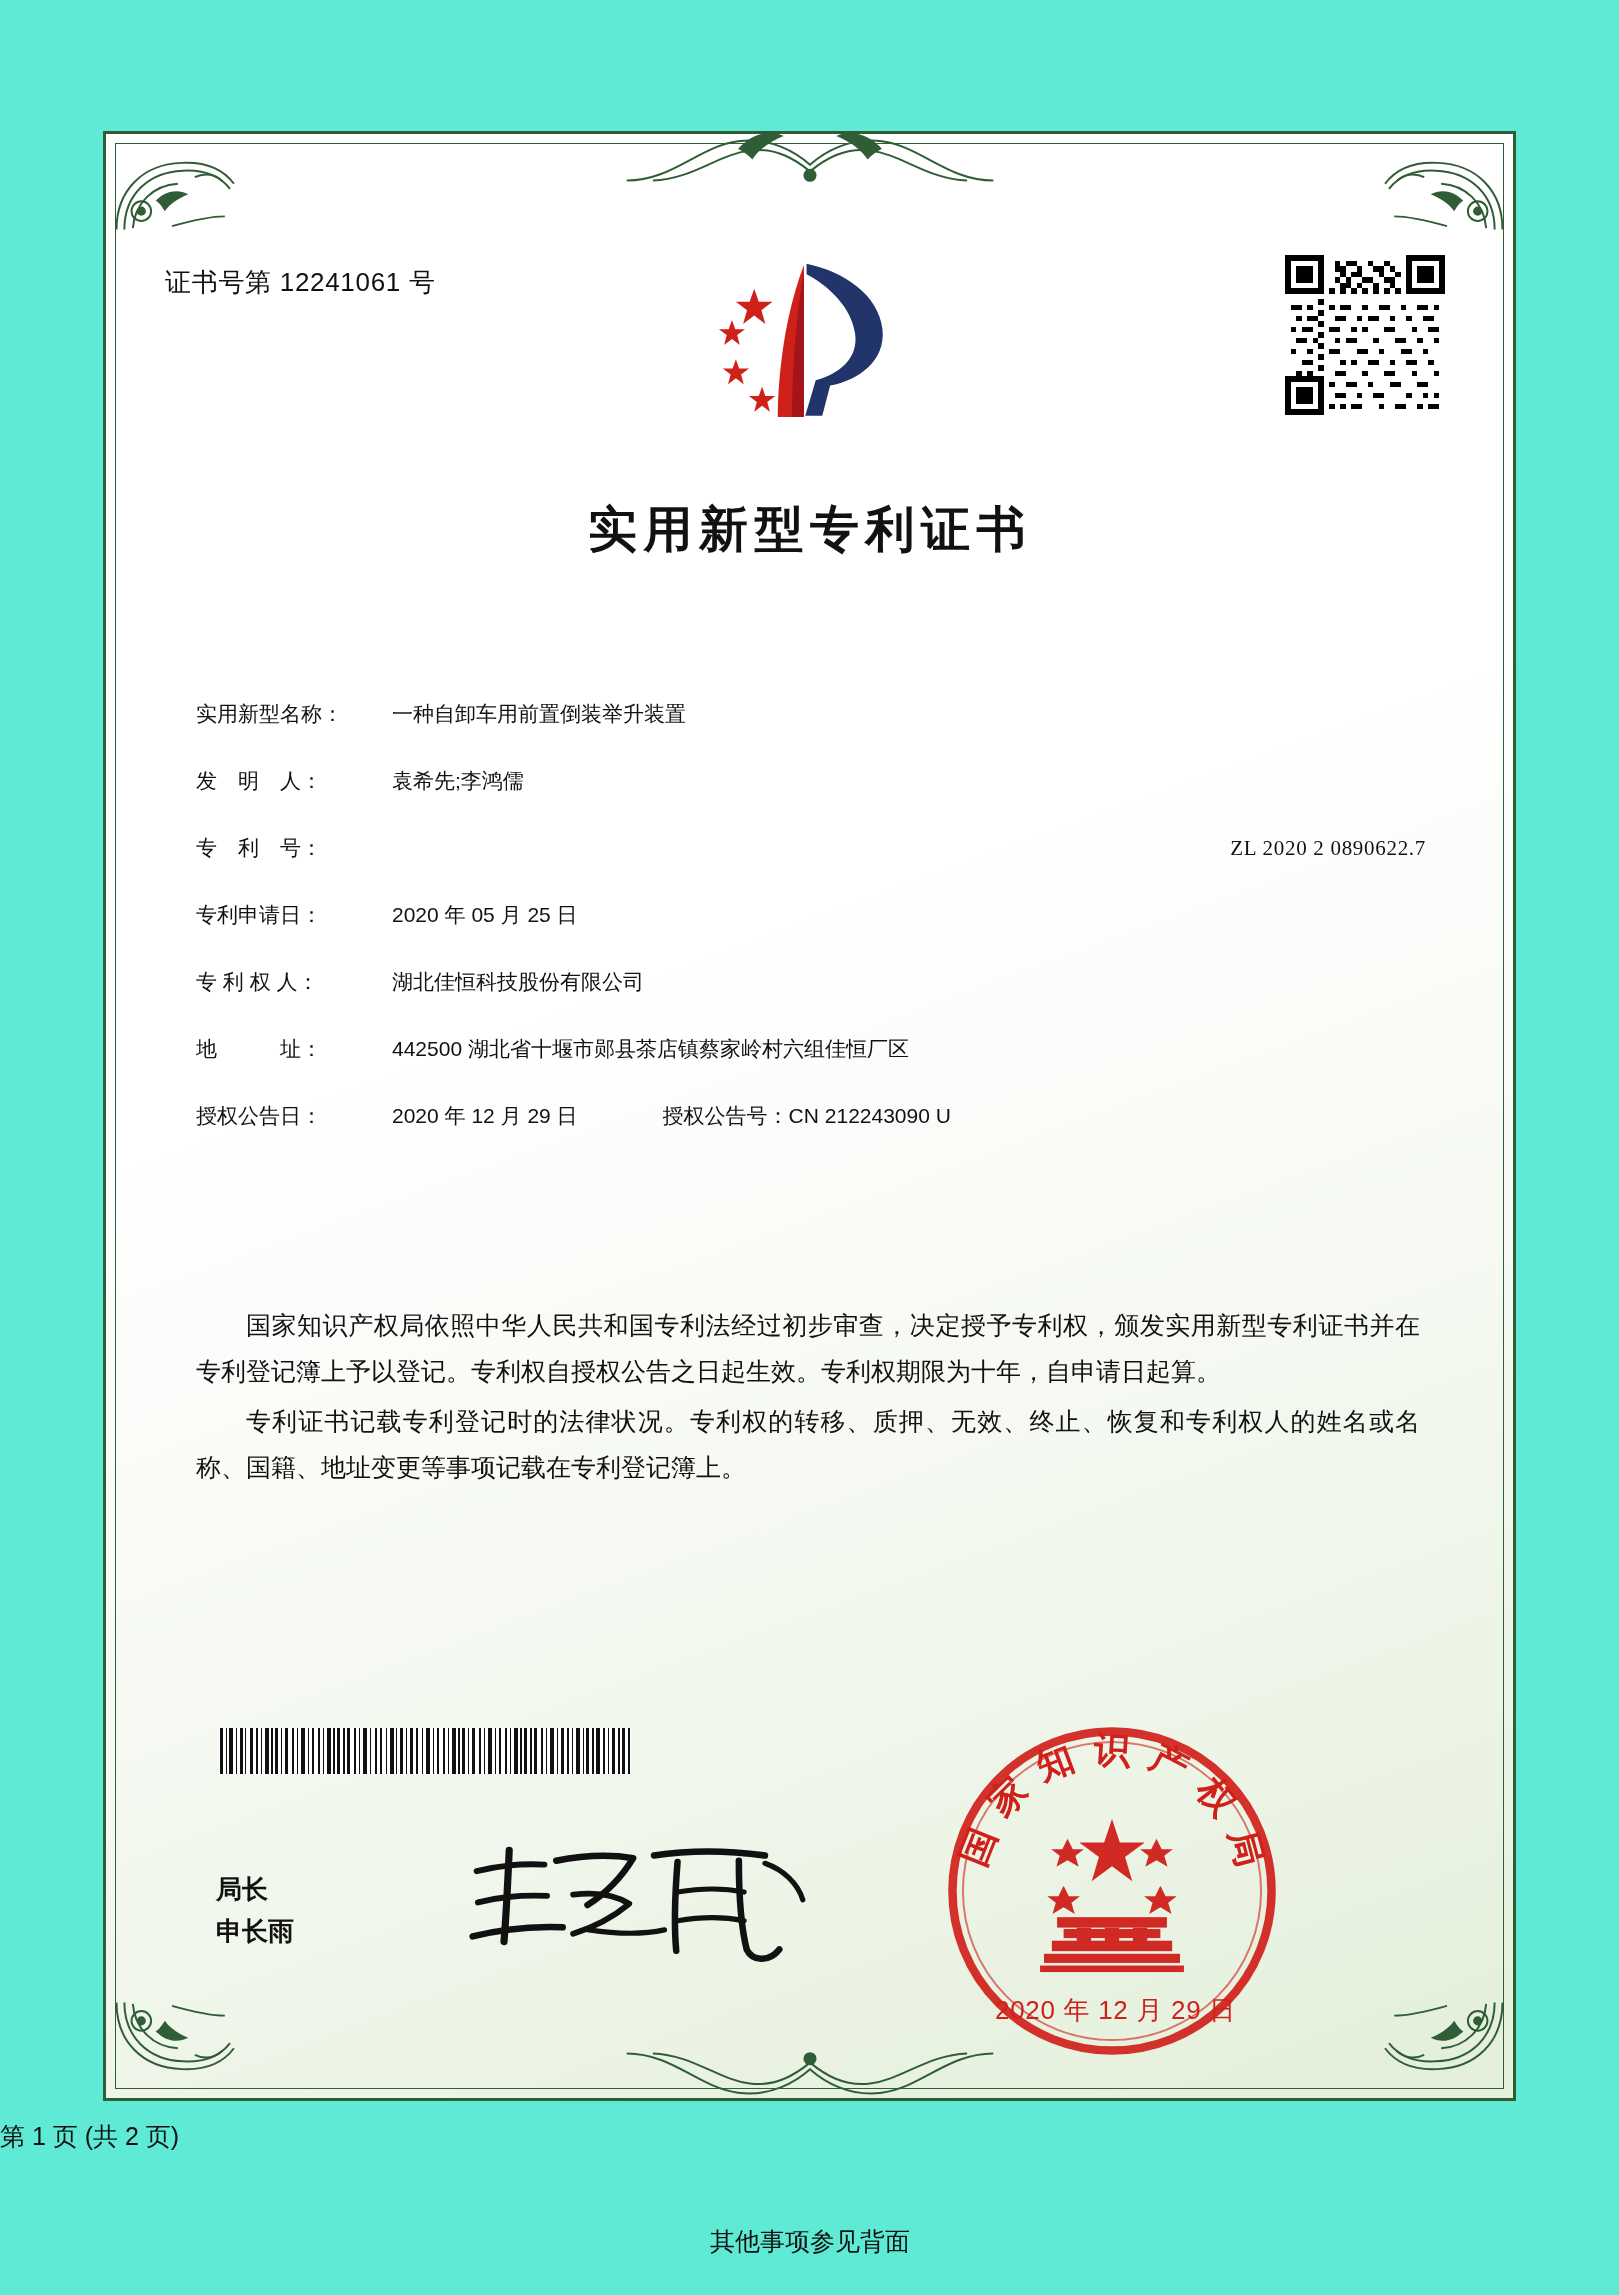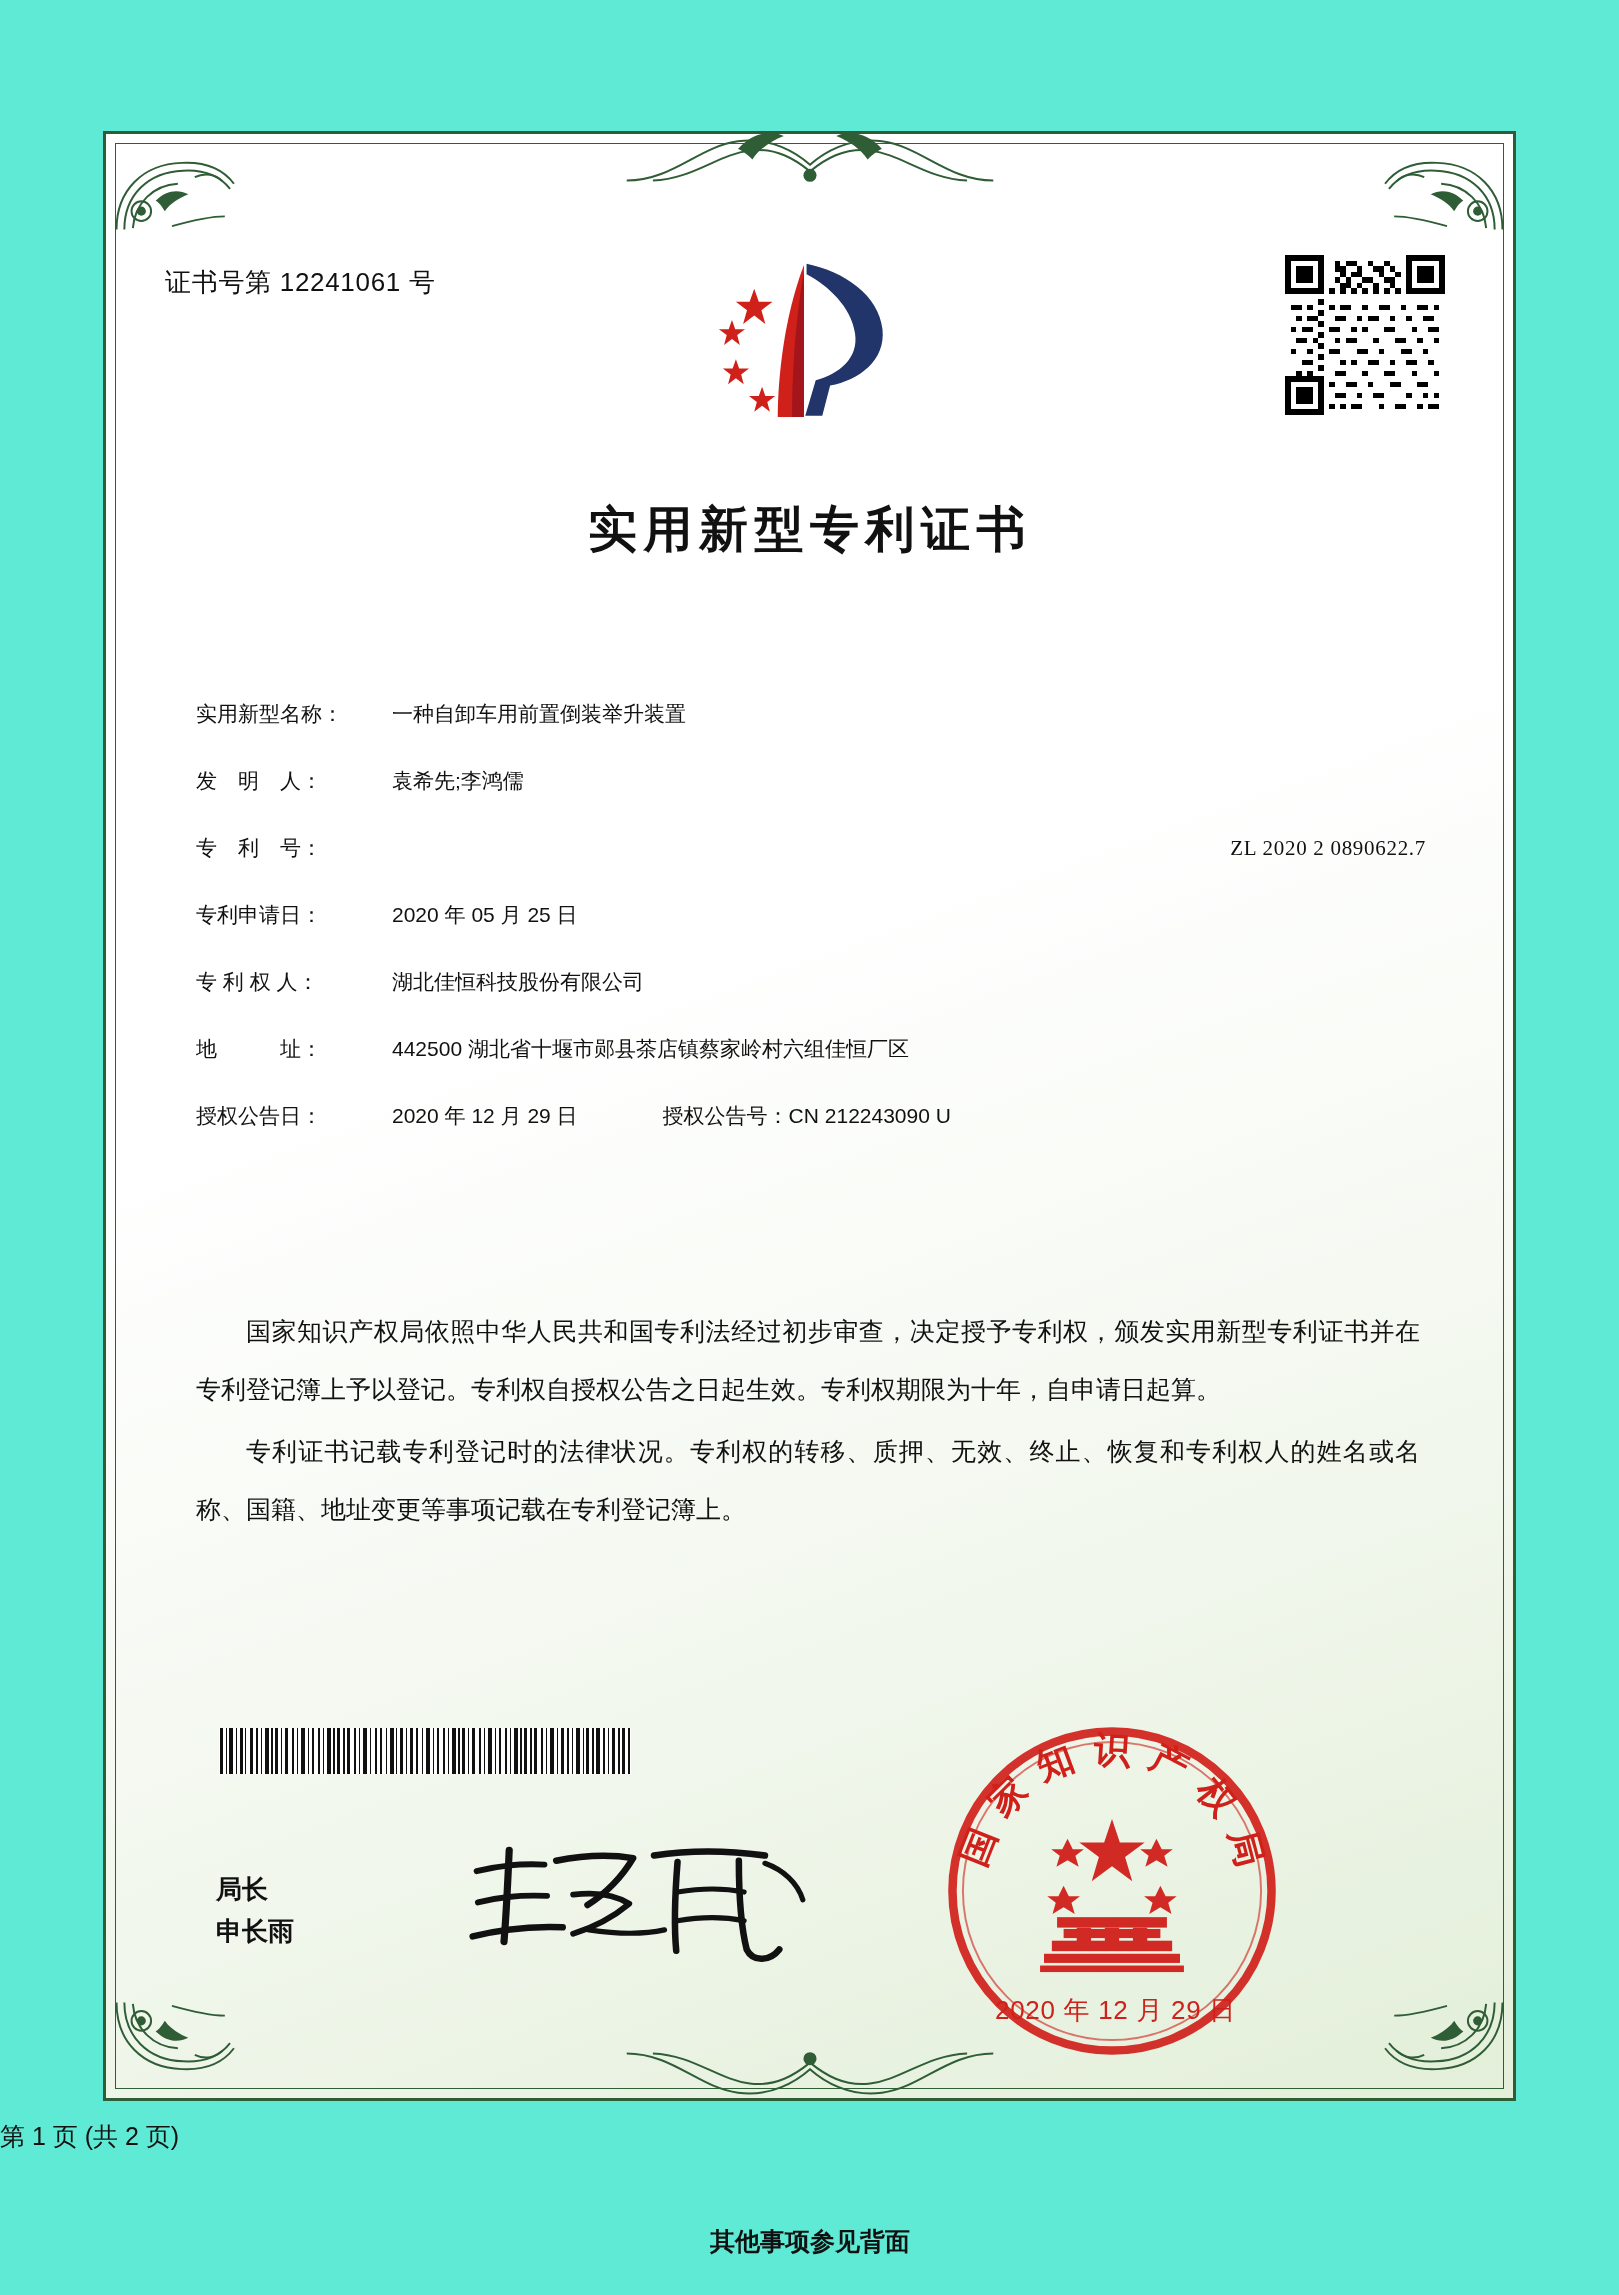--- a/index.html
+++ b/index.html
@@ -156,21 +156,21 @@
     text-align: right;
   }
 
   
   .body-text {
     position: absolute;
     left: 196px;
     top: 1302px;
     width: 1224px;
     font-size: 25px;
-    line-height: 58px;
+    line-height: 46px;
     color: #111;
     text-align: justify;
     font-family: "Liberation Sans", sans-serif;
   }
   .body-text p {
     margin: 0 0 3.9px 0;
     text-indent: 50px;
   }
 
   
@@ -232,21 +232,20 @@
     font-family: "Liberation Sans", sans-serif;
   }
   .footer-note {
     position: absolute;
     left: 0; right: 0;
     top: 2225px;
     text-align: center;
     font-size: 25px;
     color: #111;
     font-family: "Liberation Sans", sans-serif;
-    font-weight: bold;
   }
 </style>
 </head>
 <body>
 
 <div class="page">
 
   <div class="frame-outer">
     <div class="frame-inner"></div>
 

